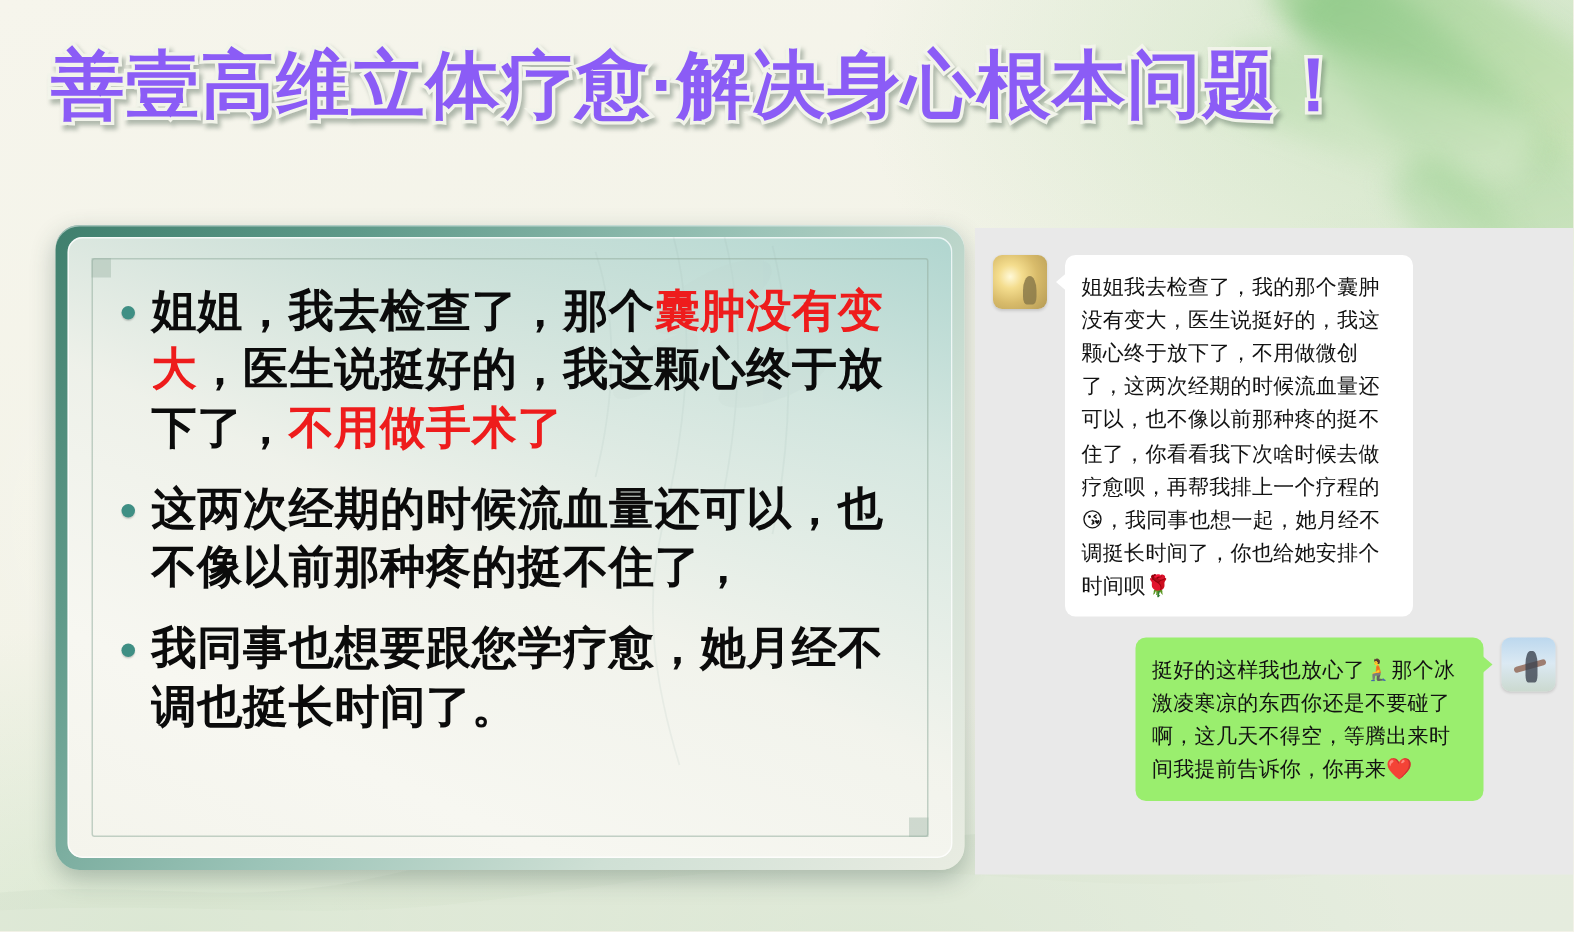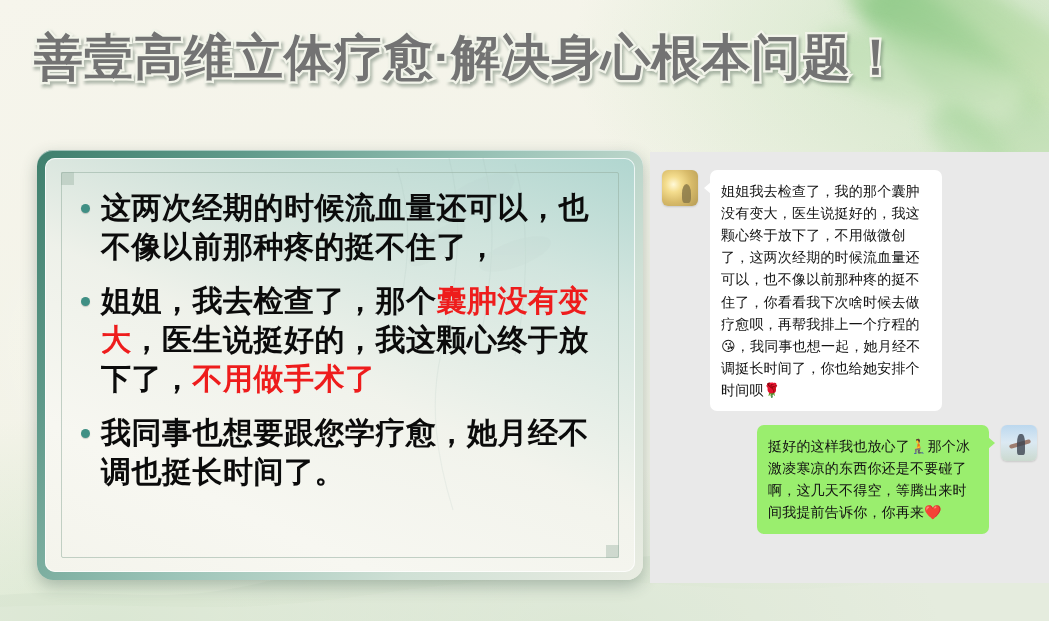--- a/index.html
+++ b/index.html
@@ -45,21 +45,21 @@
     position:absolute; left:0; top:112px; width:660px; height:470px;
     background:radial-gradient(ellipse 420px 260px at 42% 50%, rgba(255,255,255,0.55) 0%, rgba(255,255,255,0) 70%);
   }
 
   
   #title {
     position:absolute; left:34px; top:30px; z-index:6;
     font-size:49px; line-height:1.12;
     font-weight:700;
     letter-spacing:1px;
-    color:#737373;
+    color:#8b5cf6;
     white-space:nowrap;
     -webkit-text-stroke:4.5px #f2f4ea;
     paint-order:stroke fill;
     filter:drop-shadow(2px 3px 1.5px rgba(90,110,95,0.45));
   }
 
   
   #card {
     position:absolute; left:37px; top:150px; width:606px; height:430px; z-index:5;
     border-radius:16px;
@@ -220,28 +220,28 @@
 
     <div class="frame"></div>
     <div class="notch tl"></div>
     <div class="notch br"></div>
 
     <div id="bullets">
 
       <div class="bullet">
         <div class="dot"></div>
         <div class="btext">
-          <span>这两次经期的时候流血量还可以，也不像以前那种疼的挺不住了，</span>
+          <span>姐姐，我去检查了，那个</span><span class="hl">囊肿没有变大</span><span>，医生说挺好的，我这颗心终于放下了，</span><span class="hl">不用做手术了</span>
         </div>
       </div>
 
       <div class="bullet">
         <div class="dot"></div>
         <div class="btext">
-          <span>姐姐，我去检查了，那个</span><span class="hl">囊肿没有变大</span><span>，医生说挺好的，我这颗心终于放下了，</span><span class="hl">不用做手术了</span>
+          <span>这两次经期的时候流血量还可以，也不像以前那种疼的挺不住了，</span>
         </div>
       </div>
 
       <div class="bullet">
         <div class="dot"></div>
         <div class="btext">
           <span>我同事也想要跟您学疗愈，她月经不调也挺长时间了。</span>
         </div>
       </div>
 

